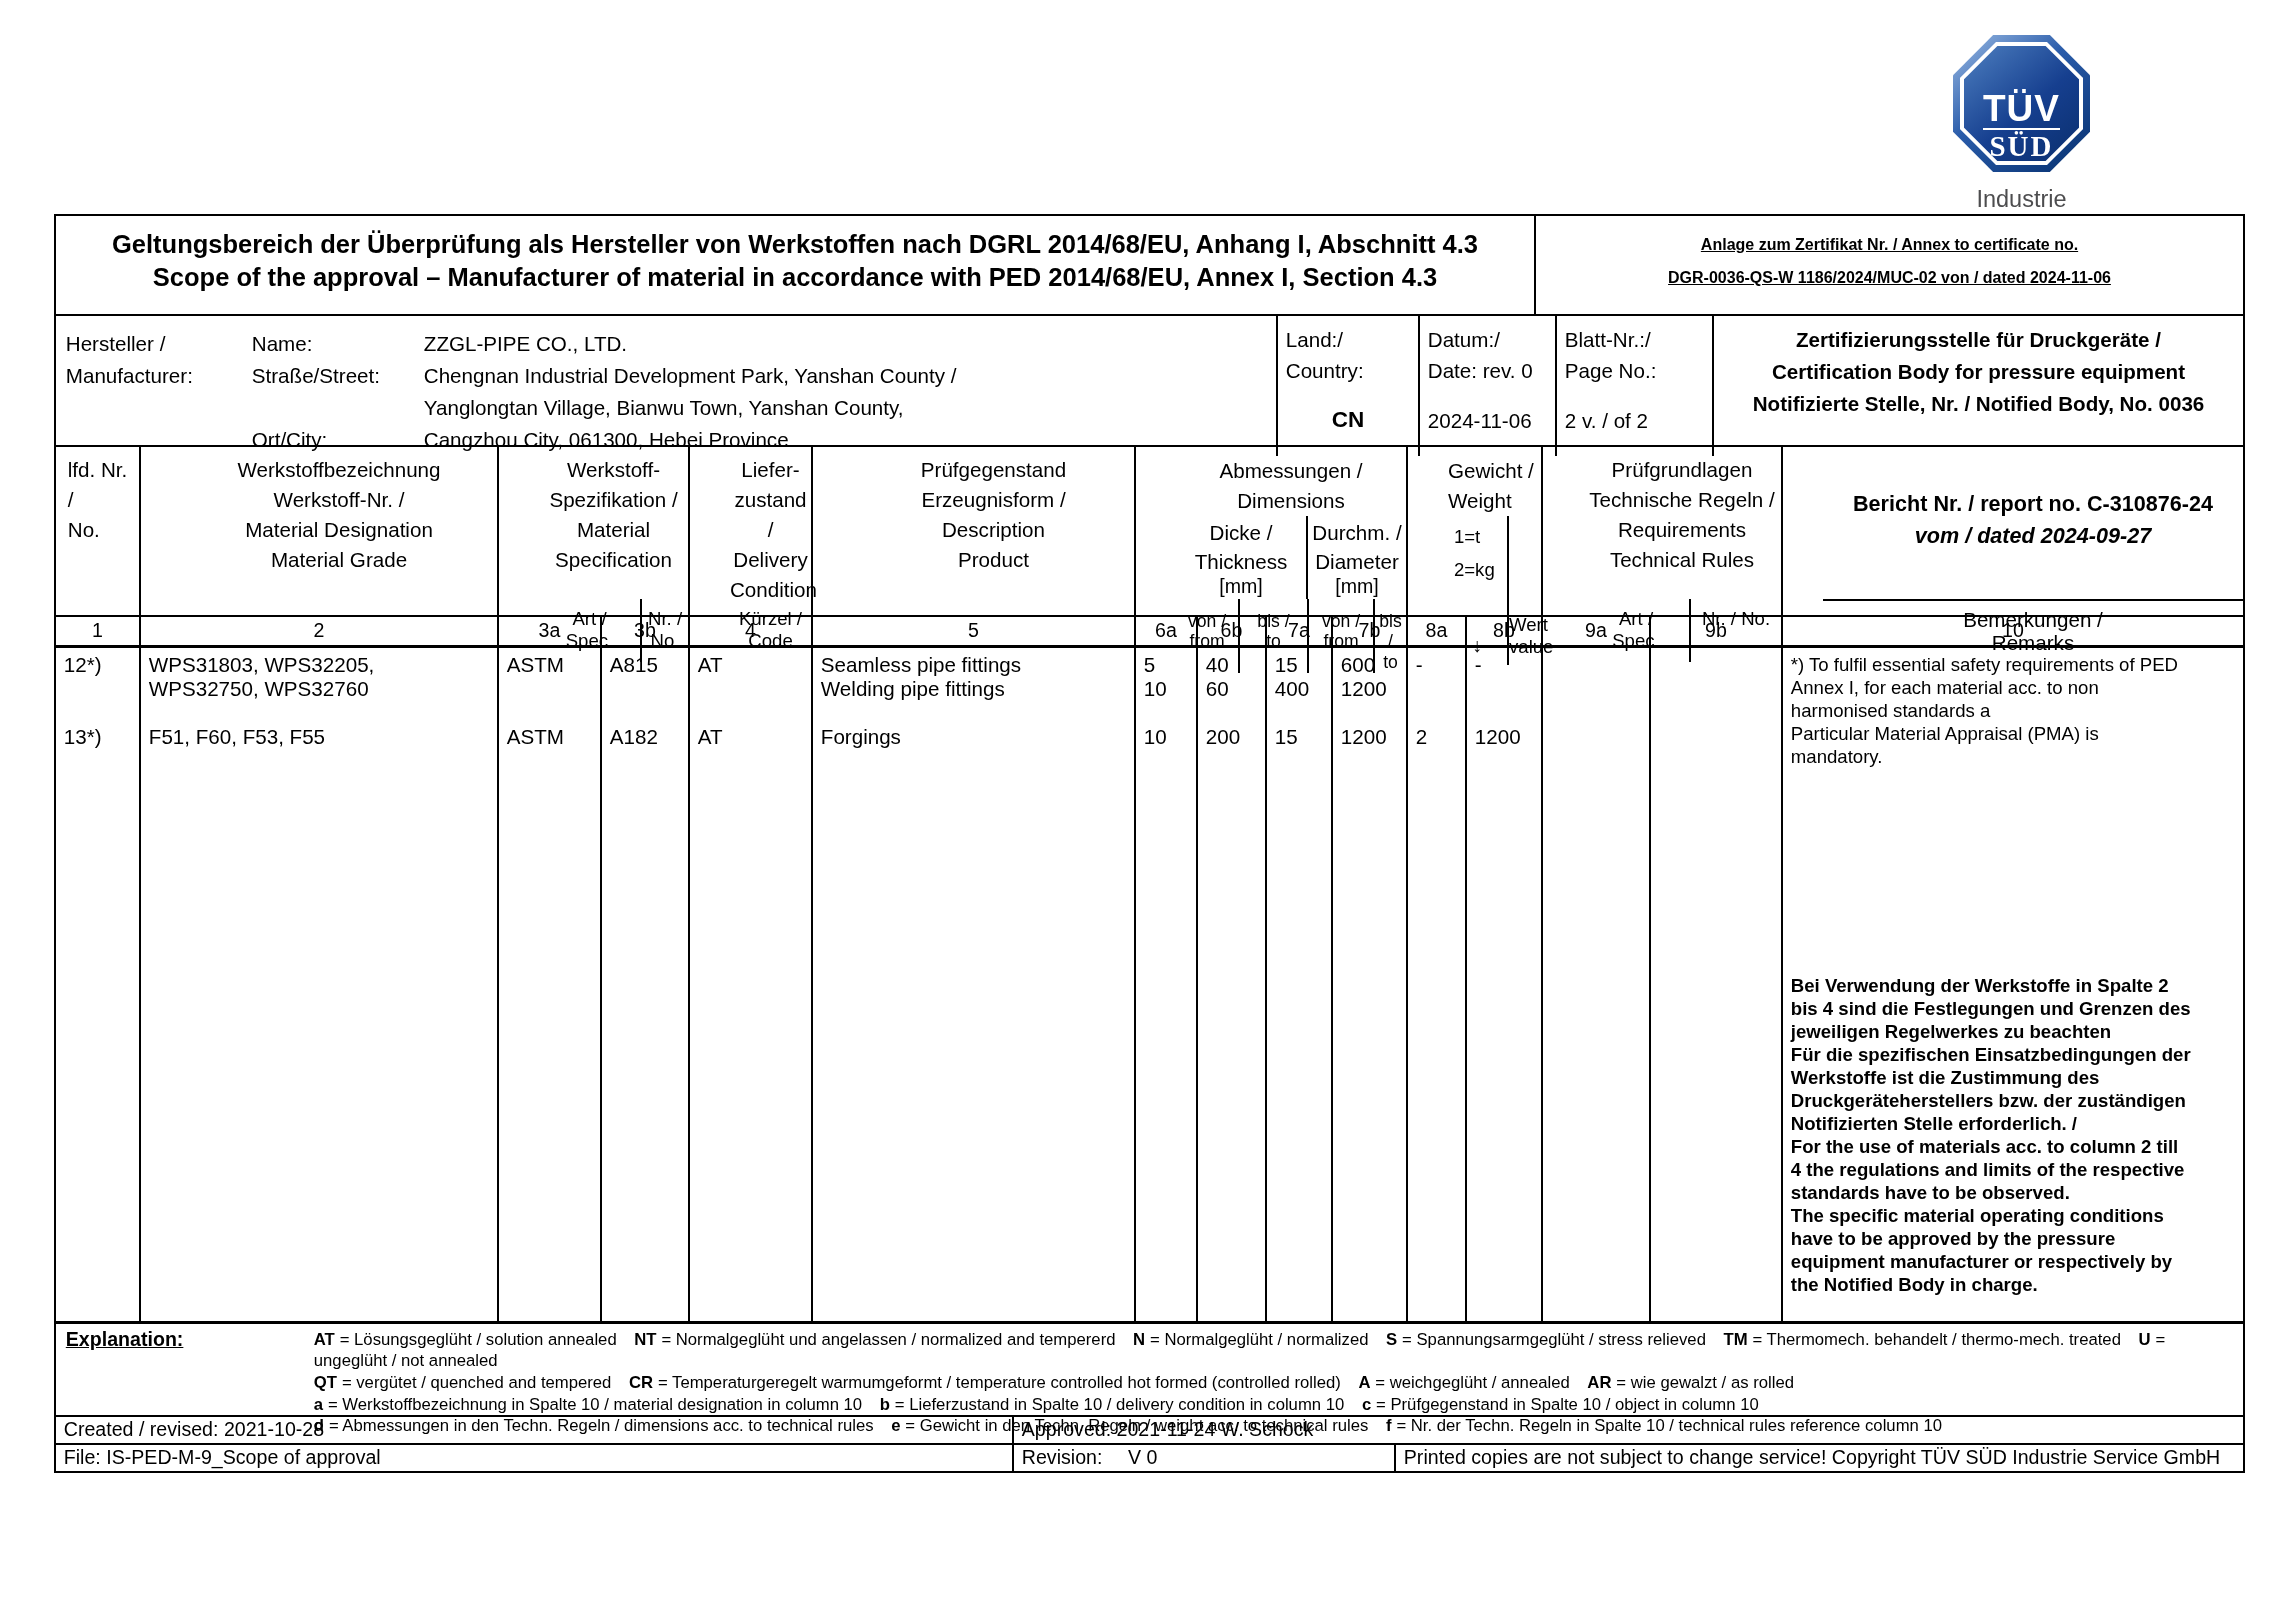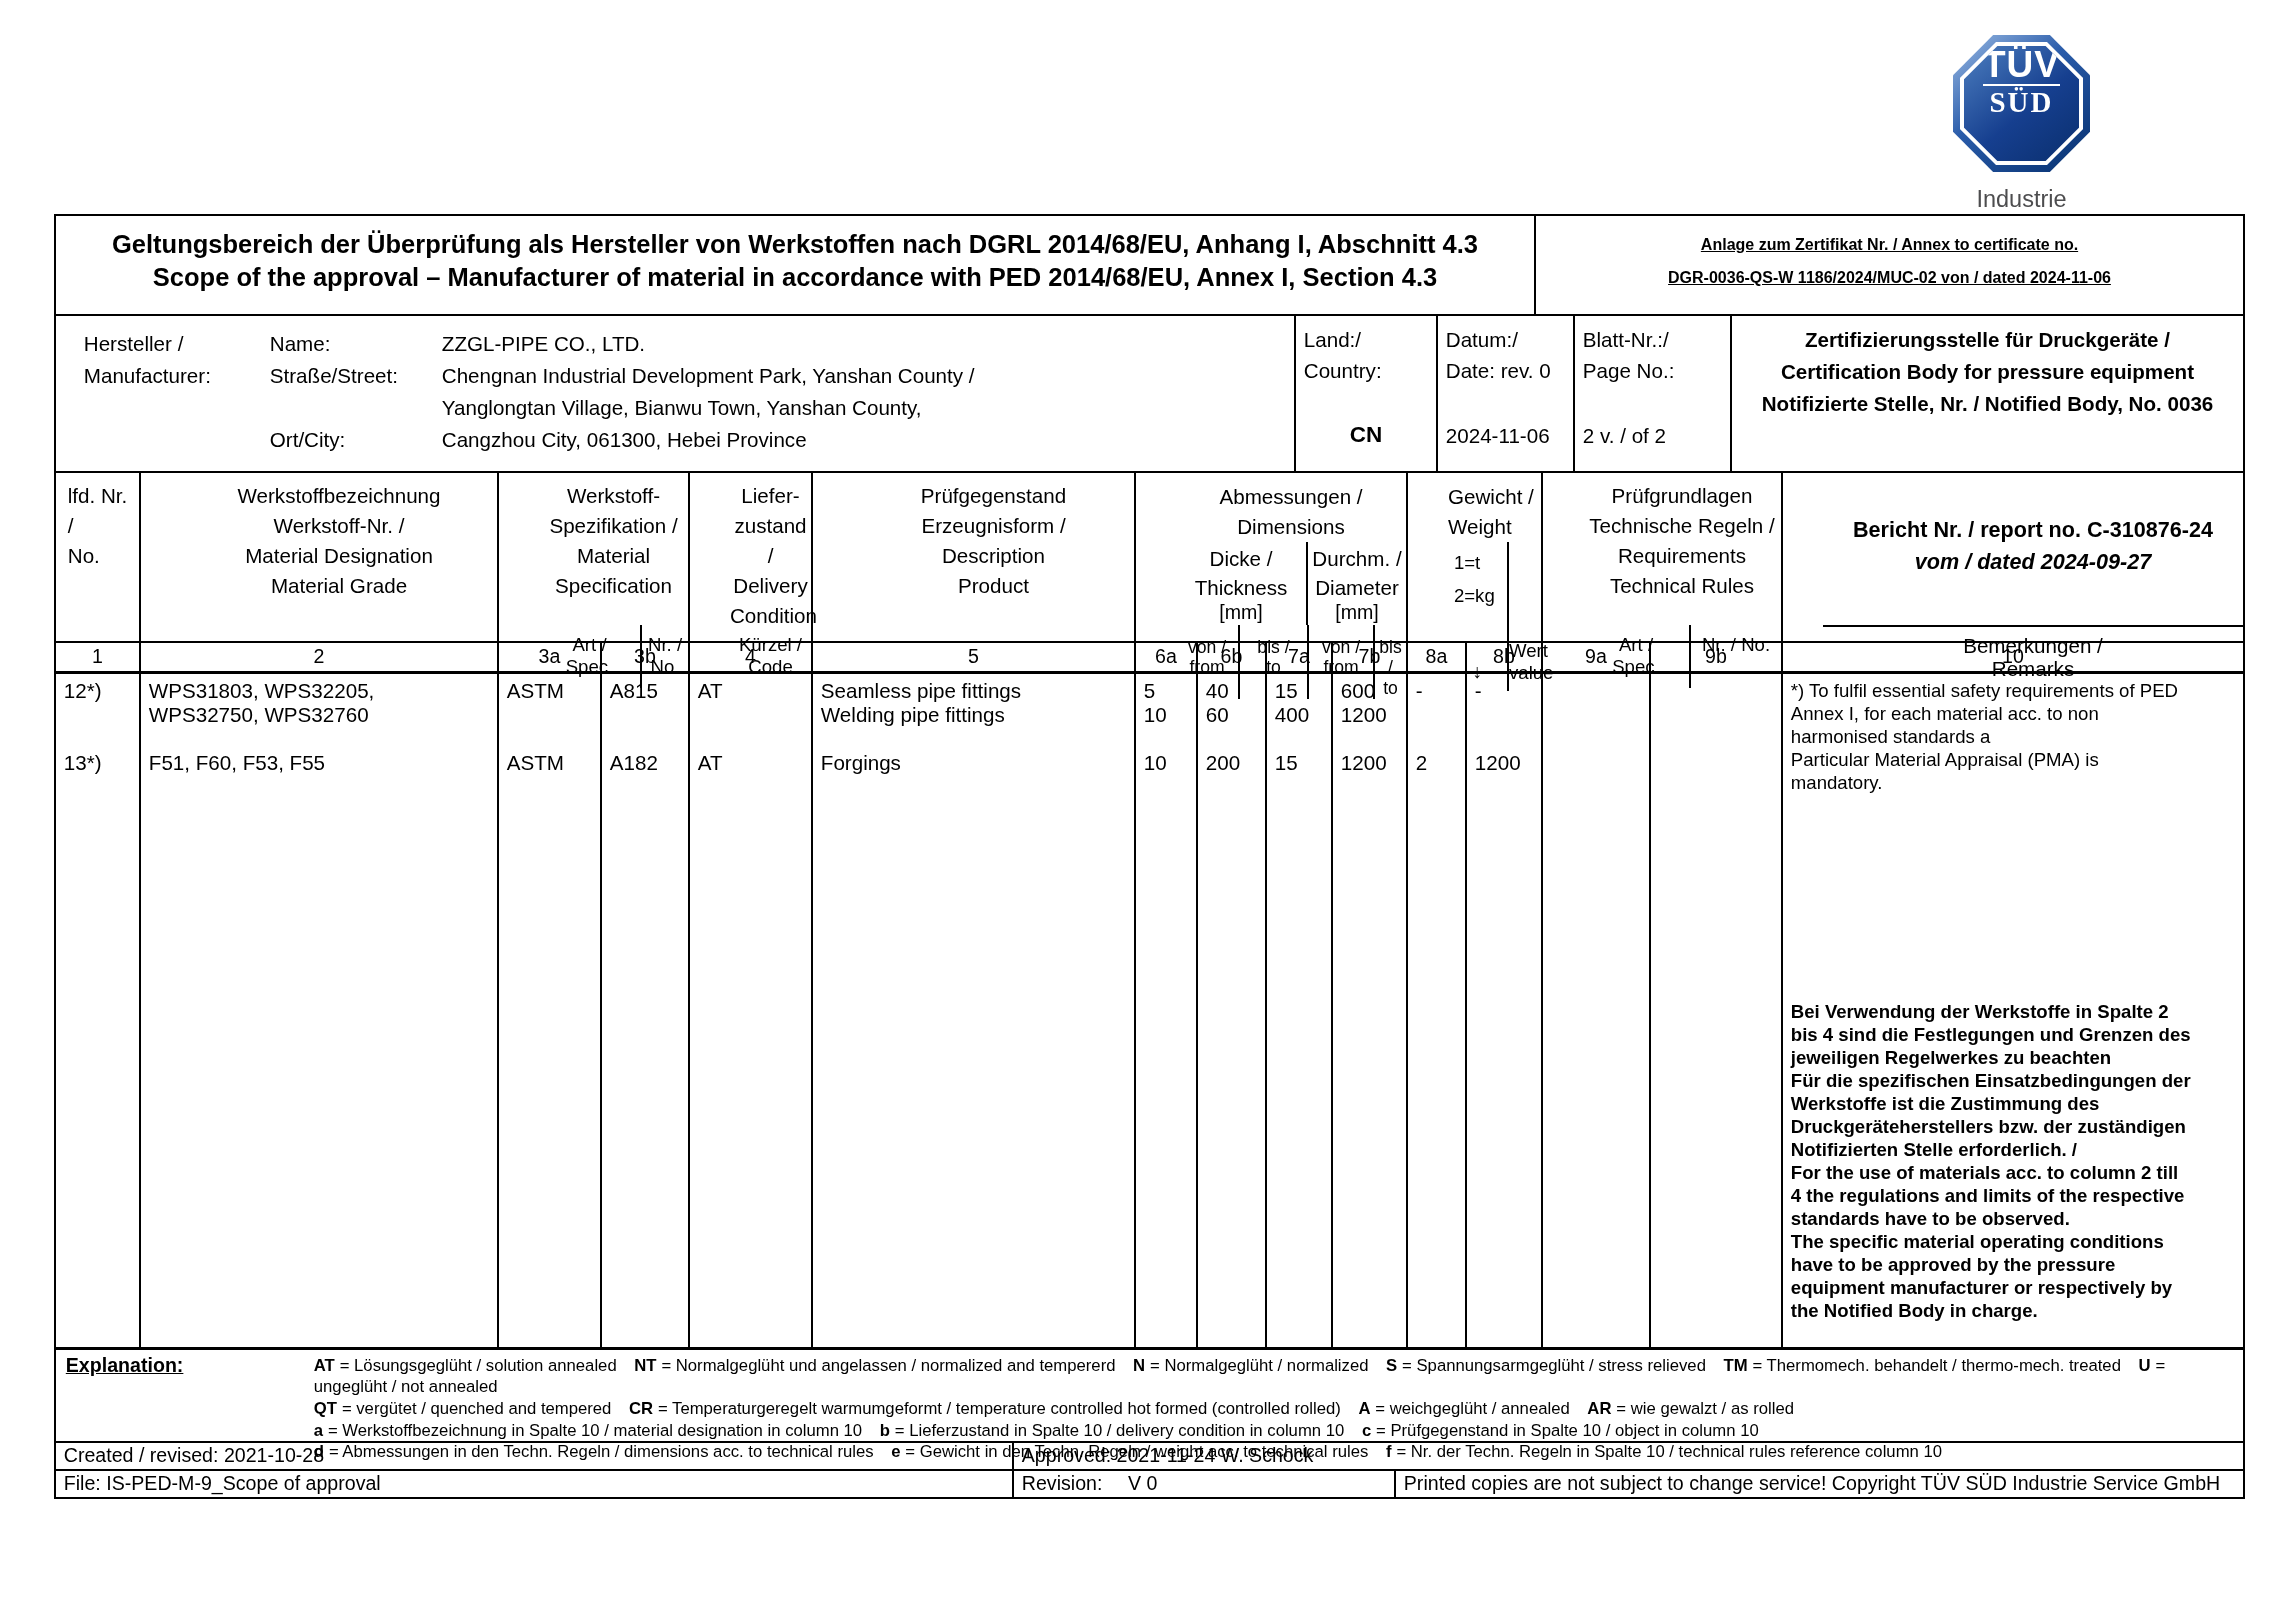--- a/index.html
+++ b/index.html
@@ -9,38 +9,38 @@
 
   
   .logo { position:absolute; left:1943px; top:35px; width:157px; text-align:center; }
   .octa { position:relative; width:137px; height:137px; margin:0 auto;
           background:linear-gradient(140deg,#9dbde6 0%,#2a5caa 42%,#052f6e 100%);
           clip-path:polygon(29.3% 0%,70.7% 0%,100% 29.3%,100% 70.7%,70.7% 100%,29.3% 100%,0% 70.7%,0% 29.3%); }
   .octa-mid { position:absolute; inset:6.9px; background:#fff;
           clip-path:polygon(29.3% 0%,70.7% 0%,100% 29.3%,100% 70.7%,70.7% 100%,29.3% 100%,0% 70.7%,0% 29.3%); }
   .octa-inner { position:absolute; inset:3.9px; background:linear-gradient(140deg,#4d7fc0 0%,#163f8f 55%,#0a2f6e 100%);
           clip-path:polygon(29.3% 0%,70.7% 0%,100% 29.3%,100% 70.7%,70.7% 100%,29.3% 100%,0% 70.7%,0% 29.3%);
-          display:flex; align-items:flex-start; justify-content:center; }
+          display:flex; align-items:flex-end; justify-content:center; }
   .logo-text { color:#fff; font-weight:bold; line-height:1.02; text-align:center; }
   .logo-text .l1 { font-size:37px; letter-spacing:1px; }
   .logo-text .l2 { font-size:29px; letter-spacing:2px; border-top:2.9px solid #fff; padding-top:2px;font-family:Liberation Serif, serif; }
   .logo-sub { margin-top:13.7px; font-size:23.5px; color:#4d4d4f; }
 
   
   .doc { position:absolute; left:54px; top:214px; width:2191px; border:2.9px solid #000; background:#fff; }
   .pre { white-space:pre-line; }
 
   
   .sec-title { display:grid; grid-template-columns:1478px 1fr; height:98px; }
   .t-left, .t-right { text-align:center; font-weight:bold; padding-top:11.8px; }
   .t-left { font-size:25.5px; line-height:33px; }
   .t-right { border-left:2px solid #000000; font-size:16px; line-height:33px;text-decoration:underline; }
 
   
-  .sec-man { display:grid; grid-template-columns:1220px 142px 137px 157px 1fr; height:157px; border-top:2.9px solid #000; font-size:20.6px;padding-left:18px; }
+  .sec-man { display:grid; grid-template-columns:1220px 142px 137px 157px 1fr; height:131px; border-top:2.9px solid #000; font-size:20.6px; }
   .sec-man > div { position:relative; }
   .sec-man > div + div { border-left:2px solid #000; }
   .man-grid { display:grid; grid-template-columns:186px 172px 1fr; padding:11.8px 0 0 9.8px; line-height:32px; }
   .mini-label { padding:7.8px 0 0 7.8px; line-height:31px; }
   .cell-bottom { position:absolute; bottom:23px; left:0; right:0; padding-left:7.8px; }
   .cn { text-align:center; padding-left:0; font-weight:bold; font-size:22.5px; }
   .cert-body { font-weight:bold; text-align:center; font-size:20.6px; line-height:32px; padding-top:7.8px; }
 
   
   .sec-head { --t:83px 358px 103px 88px 123px 323px 62px 69px 66px 75px 59px 76px 108px 132px 1fr;

